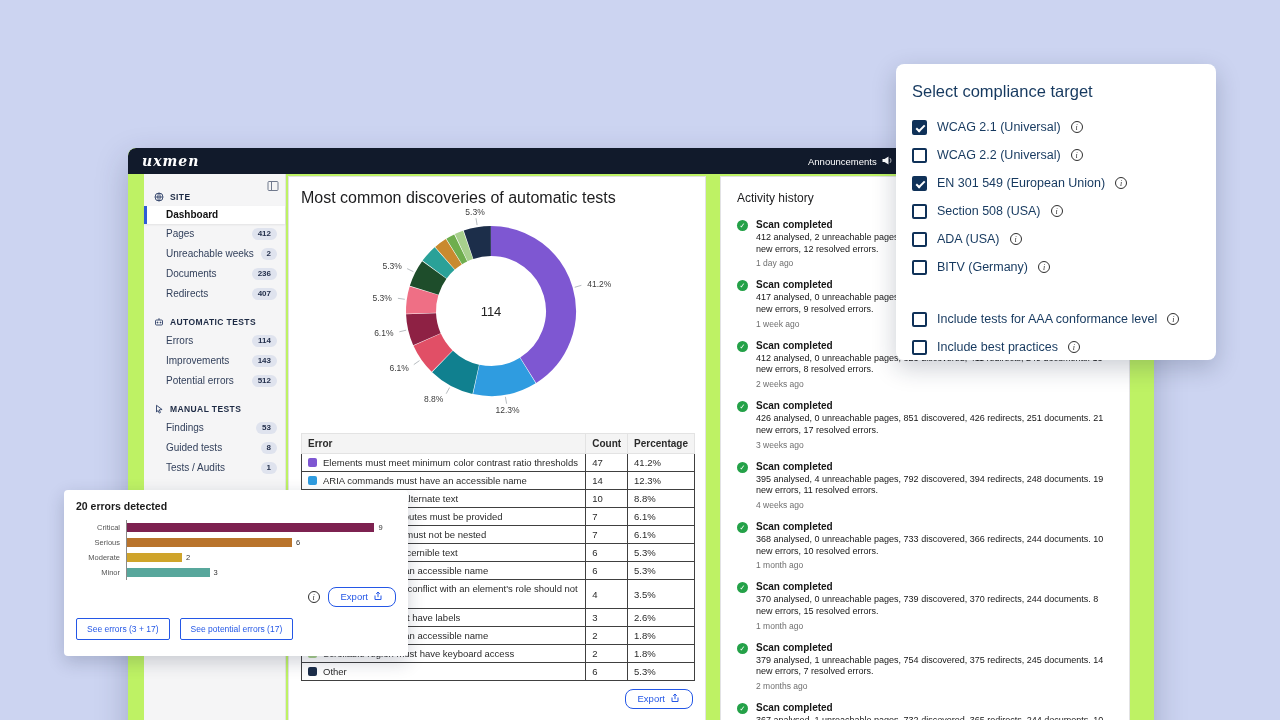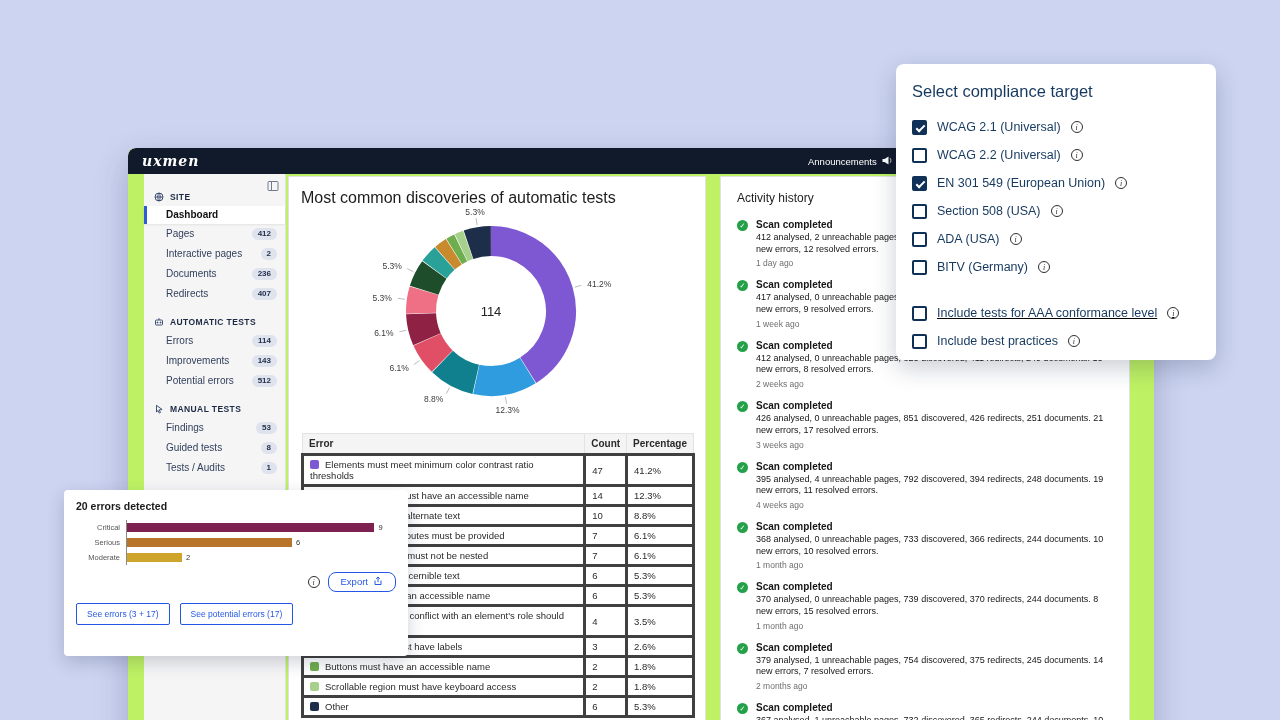--- a/index.html
+++ b/index.html
@@ -39,21 +39,21 @@
   
   .main-card { position:absolute; left:160px; top:28px; width:418px; height:620px;
     background:#fff; border:1px solid #e2e2e4; }
   .main-title { font-size:16px; color:#1c1c1e; padding:12px 12px 0; }
   .donut-wrap svg { display:block; overflow:visible; }
   .donut-label { font-size:8.5px; fill:#3c3c3c; }
   .donut-center { font-size:13px; fill:#222; }
   .err-table { width:394px; margin:0 12px; border-collapse:collapse; font-size:9.5px; color:#2a2a2a; }
   .err-table th { background:#f4f4f4; border:1px solid #e3e3e3; padding:4px 6px;
     text-align:left; font-weight:bold; font-size:10px; }
-  .err-table td { border:3px solid #404040; padding:3px 6px; }
+  .err-table td { border:1px solid #404040; padding:3px 6px; }
   .err-table td.num { width:36px; }
   .err-table td.pct { width:58px; }
   .legend-sq { display:inline-block; width:9px; height:9px; border-radius:2px;
     margin-right:6px; vertical-align:-1px; }
   .export-btn { display:inline-flex; gap:5px; border:1px solid #2457e6;
     color:#2457e6; border-radius:8px; padding:3px 12px; font-size:9.5px; background:#fff;
     cursor:pointer; font-family:inherit; }
   .main-export-row { display:flex; justify-content:flex-end; padding:8px 12px; }
 
   
@@ -66,21 +66,21 @@
   .entry-title { font-size:10px; font-weight:bold; color:#161616; margin-bottom:2px; }
   .entry-body { font-size:9px; color:#161616; line-height:1.3; max-width:368px; }
   .entry-time { font-size:8.5px; color:#6f6f6f; margin-top:3px; padding-bottom:5px; }
 
   
   .compliance-card { position:absolute; left:896px; top:64px; width:320px; height:296px;
     background:#fff; border-radius:8px; box-shadow:0 8px 24px rgba(20,30,60,.22);
     padding:14px 16px; z-index:10; }
   .comp-title { font-size:16.5px; color:#16395f; margin:4px 0 12px; font-weight:500; }
   .comp-row { display:flex; align-items:center; gap:10px; height:28px; }
-  .comp-row.gap { margin-top:18px;text-decoration:underline; }
+  .comp-row.gap { margin-top:24px; }
   .cb { width:15px; height:15px; border:2px solid #0f3158; border-radius:2px; background:#fff;
     flex:none; cursor:pointer; position:relative; }
   .cb.checked { background:#0f3158; border-color:#0f3158; }
   .cb.checked::after { content:""; position:absolute; left:4px; top:1px; width:3px; height:7px;
     border:solid #fff; border-width:0 2px 2px 0; transform:rotate(45deg); }
   .comp-label { font-size:12.5px; color:#16395f; }
   .info-icon { width:12px; height:12px; border:1px solid #2f2f2f; border-radius:50%;
     font-size:8px; display:inline-flex; align-items:center; justify-content:center;
     color:#2f2f2f; font-family:"Liberation Serif", serif; font-style:italic; flex:none; cursor:pointer; }
 
@@ -135,21 +135,21 @@
           <span>SITE</span>
         </div>
         <div class="side-item active">
           <span>Dashboard</span>
         </div>
         <div class="side-item">
           <span>Pages</span>
           <span class="badge">412</span>
         </div>
         <div class="side-item">
-          <span>Interactive pages</span>
+          <span>Unreachable weeks</span>
           <span class="badge">2</span>
         </div>
         <div class="side-item">
           <span>Documents</span>
           <span class="badge">236</span>
         </div>
         <div class="side-item">
           <span>Redirects</span>
           <span class="badge">407</span>
         </div>
@@ -426,20 +426,27 @@
        <span class="bar-val">6</span>
      </span>
       </div>
       <div class="bar-row">
         <span class="bar-label">Moderate</span>
         <span class="bar-track">
        <span class="bar-fill" style="width:20.4%;background:#cfa42b"></span>
        <span class="bar-val">2</span>
      </span>
       </div>
+      <div class="bar-row">
+        <span class="bar-label">Minor</span>
+        <span class="bar-track">
+       <span class="bar-fill" style="width:30.7%;background:#58a79c"></span>
+       <span class="bar-val">3</span>
+     </span>
+      </div>
     </div>
   <div class="errors-actions">
     <span class="info-icon">i</span>
     <button class="export-btn">
       <span>Export</span>
       <span>
         <svg width="10" height="10" viewBox="0 0 10 10" fill="none" stroke="#2457e6" stroke-width="1">
             <path d="M2 4.5v4h6v-4"></path>
             <path d="M5 6.2V1"></path>
             <path d="M3.2 2.8 5 1l1.8 1.8"></path>

